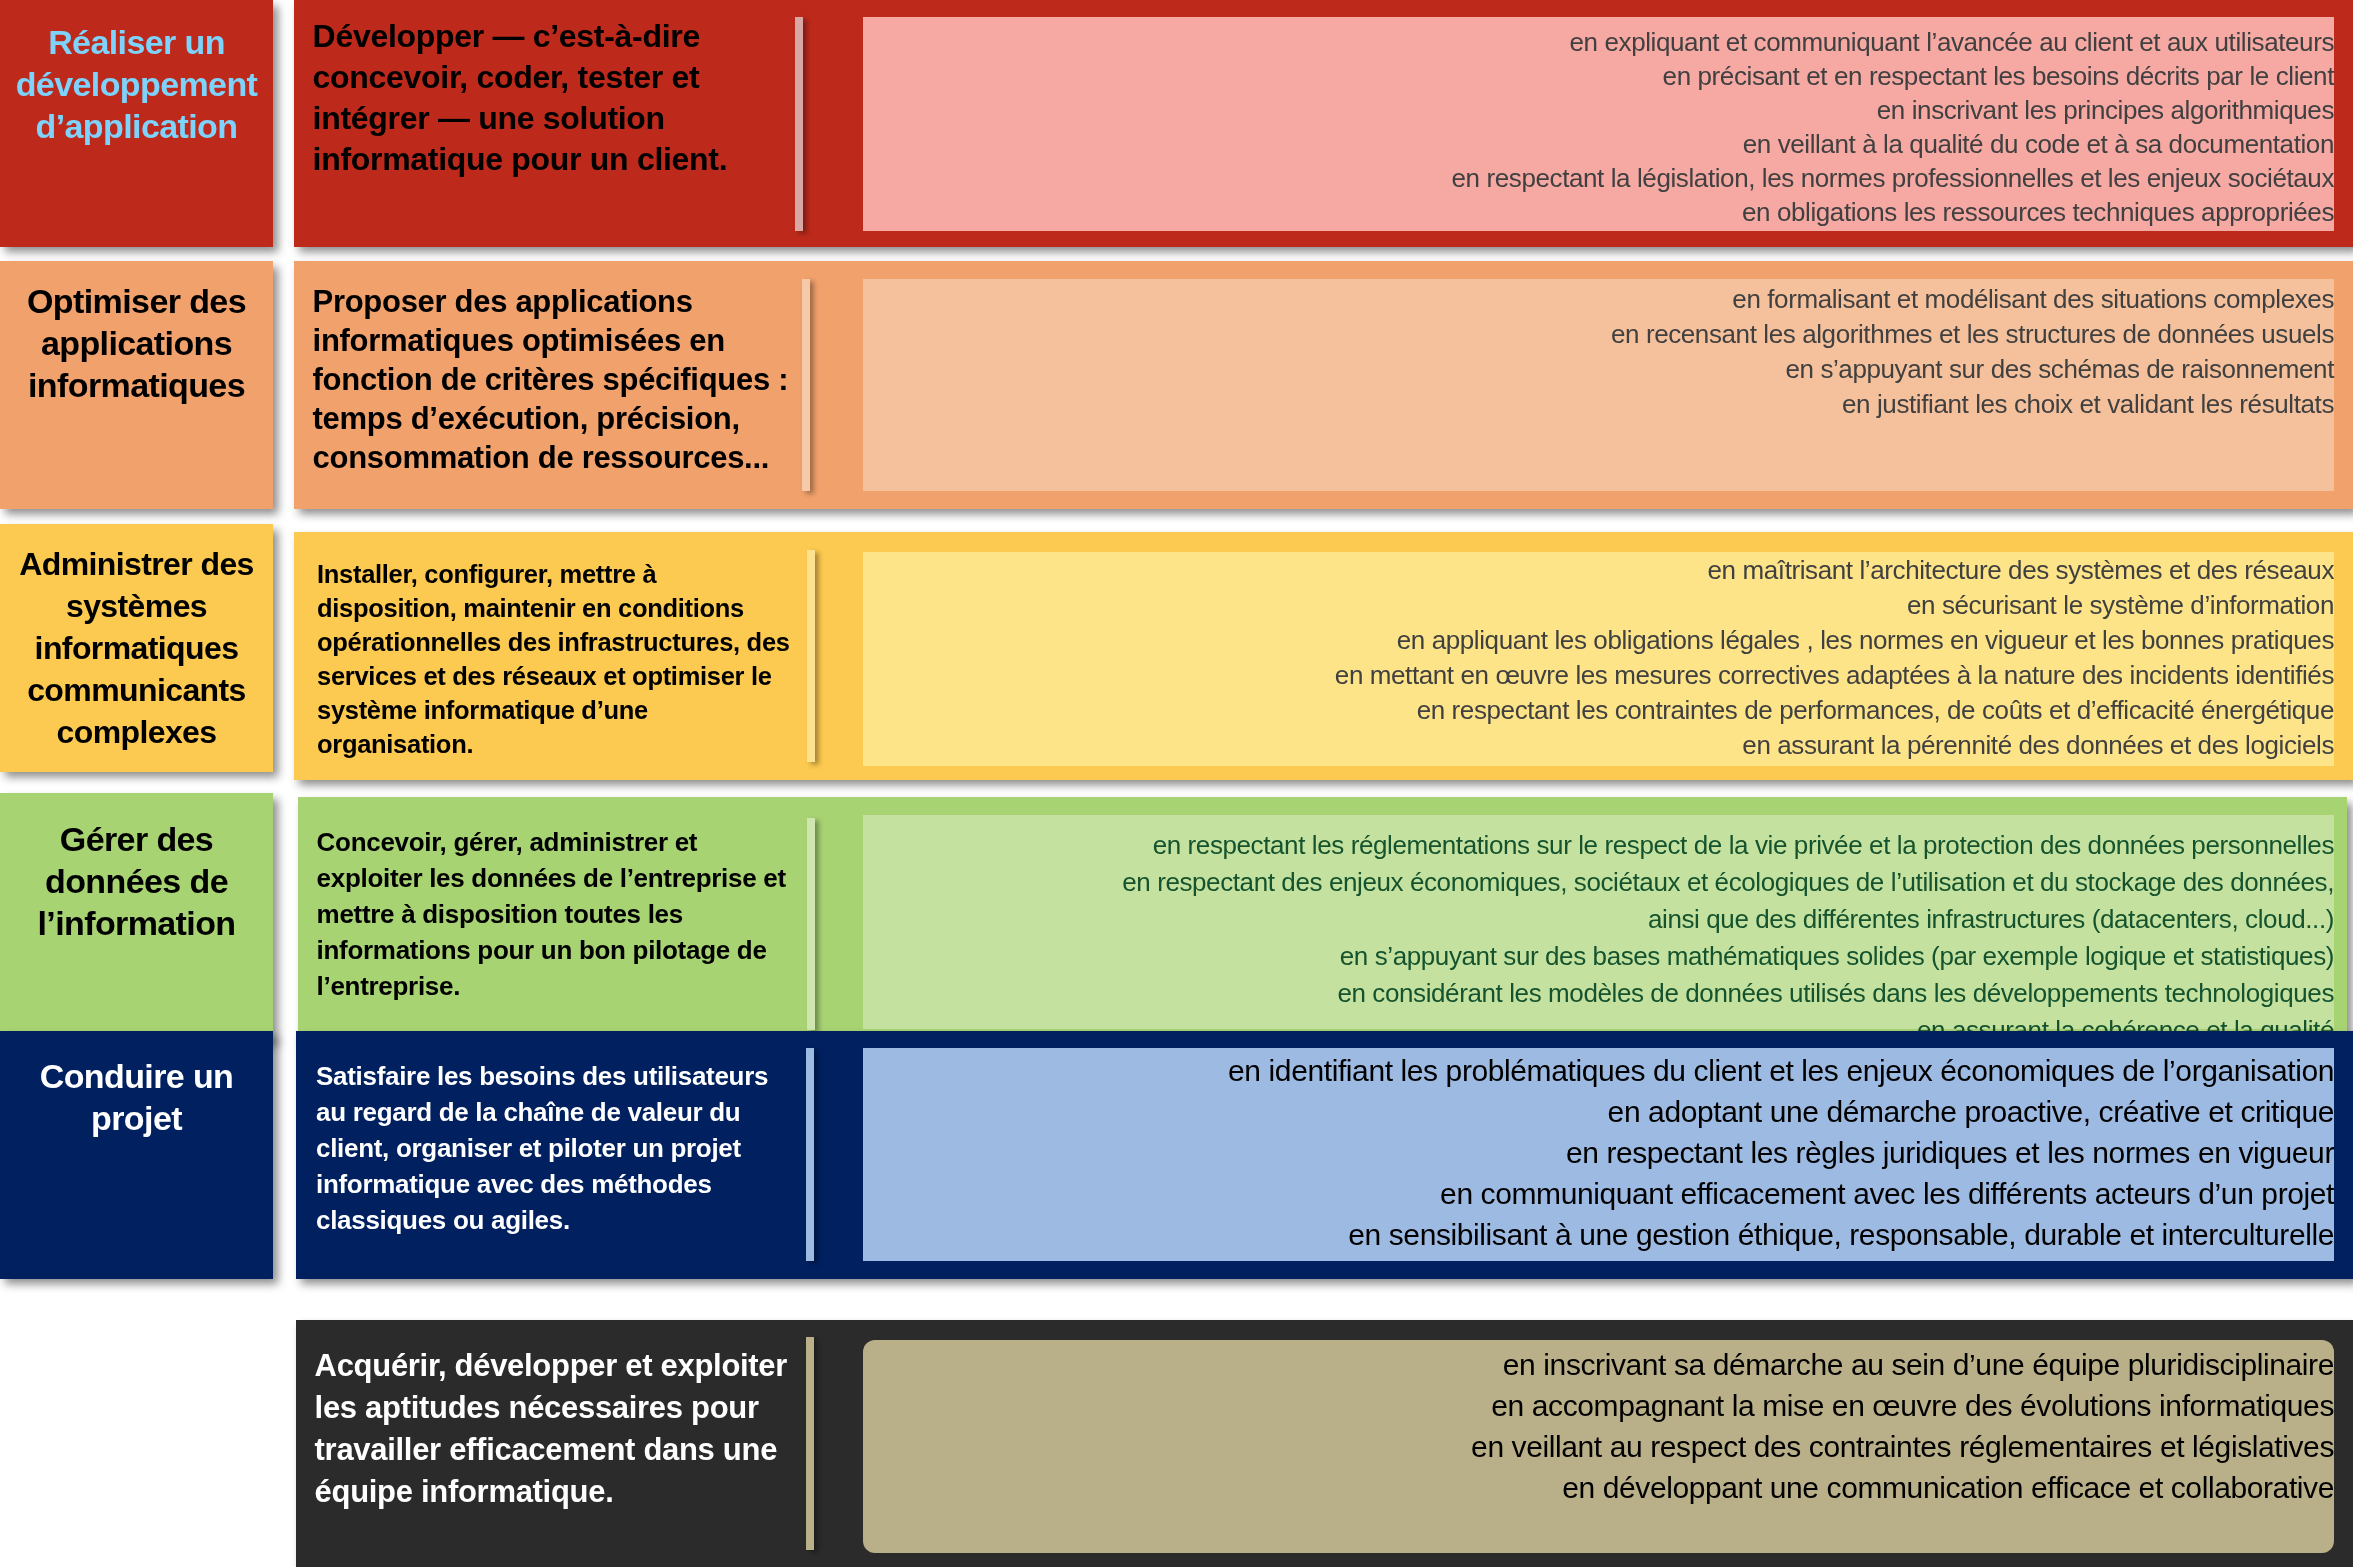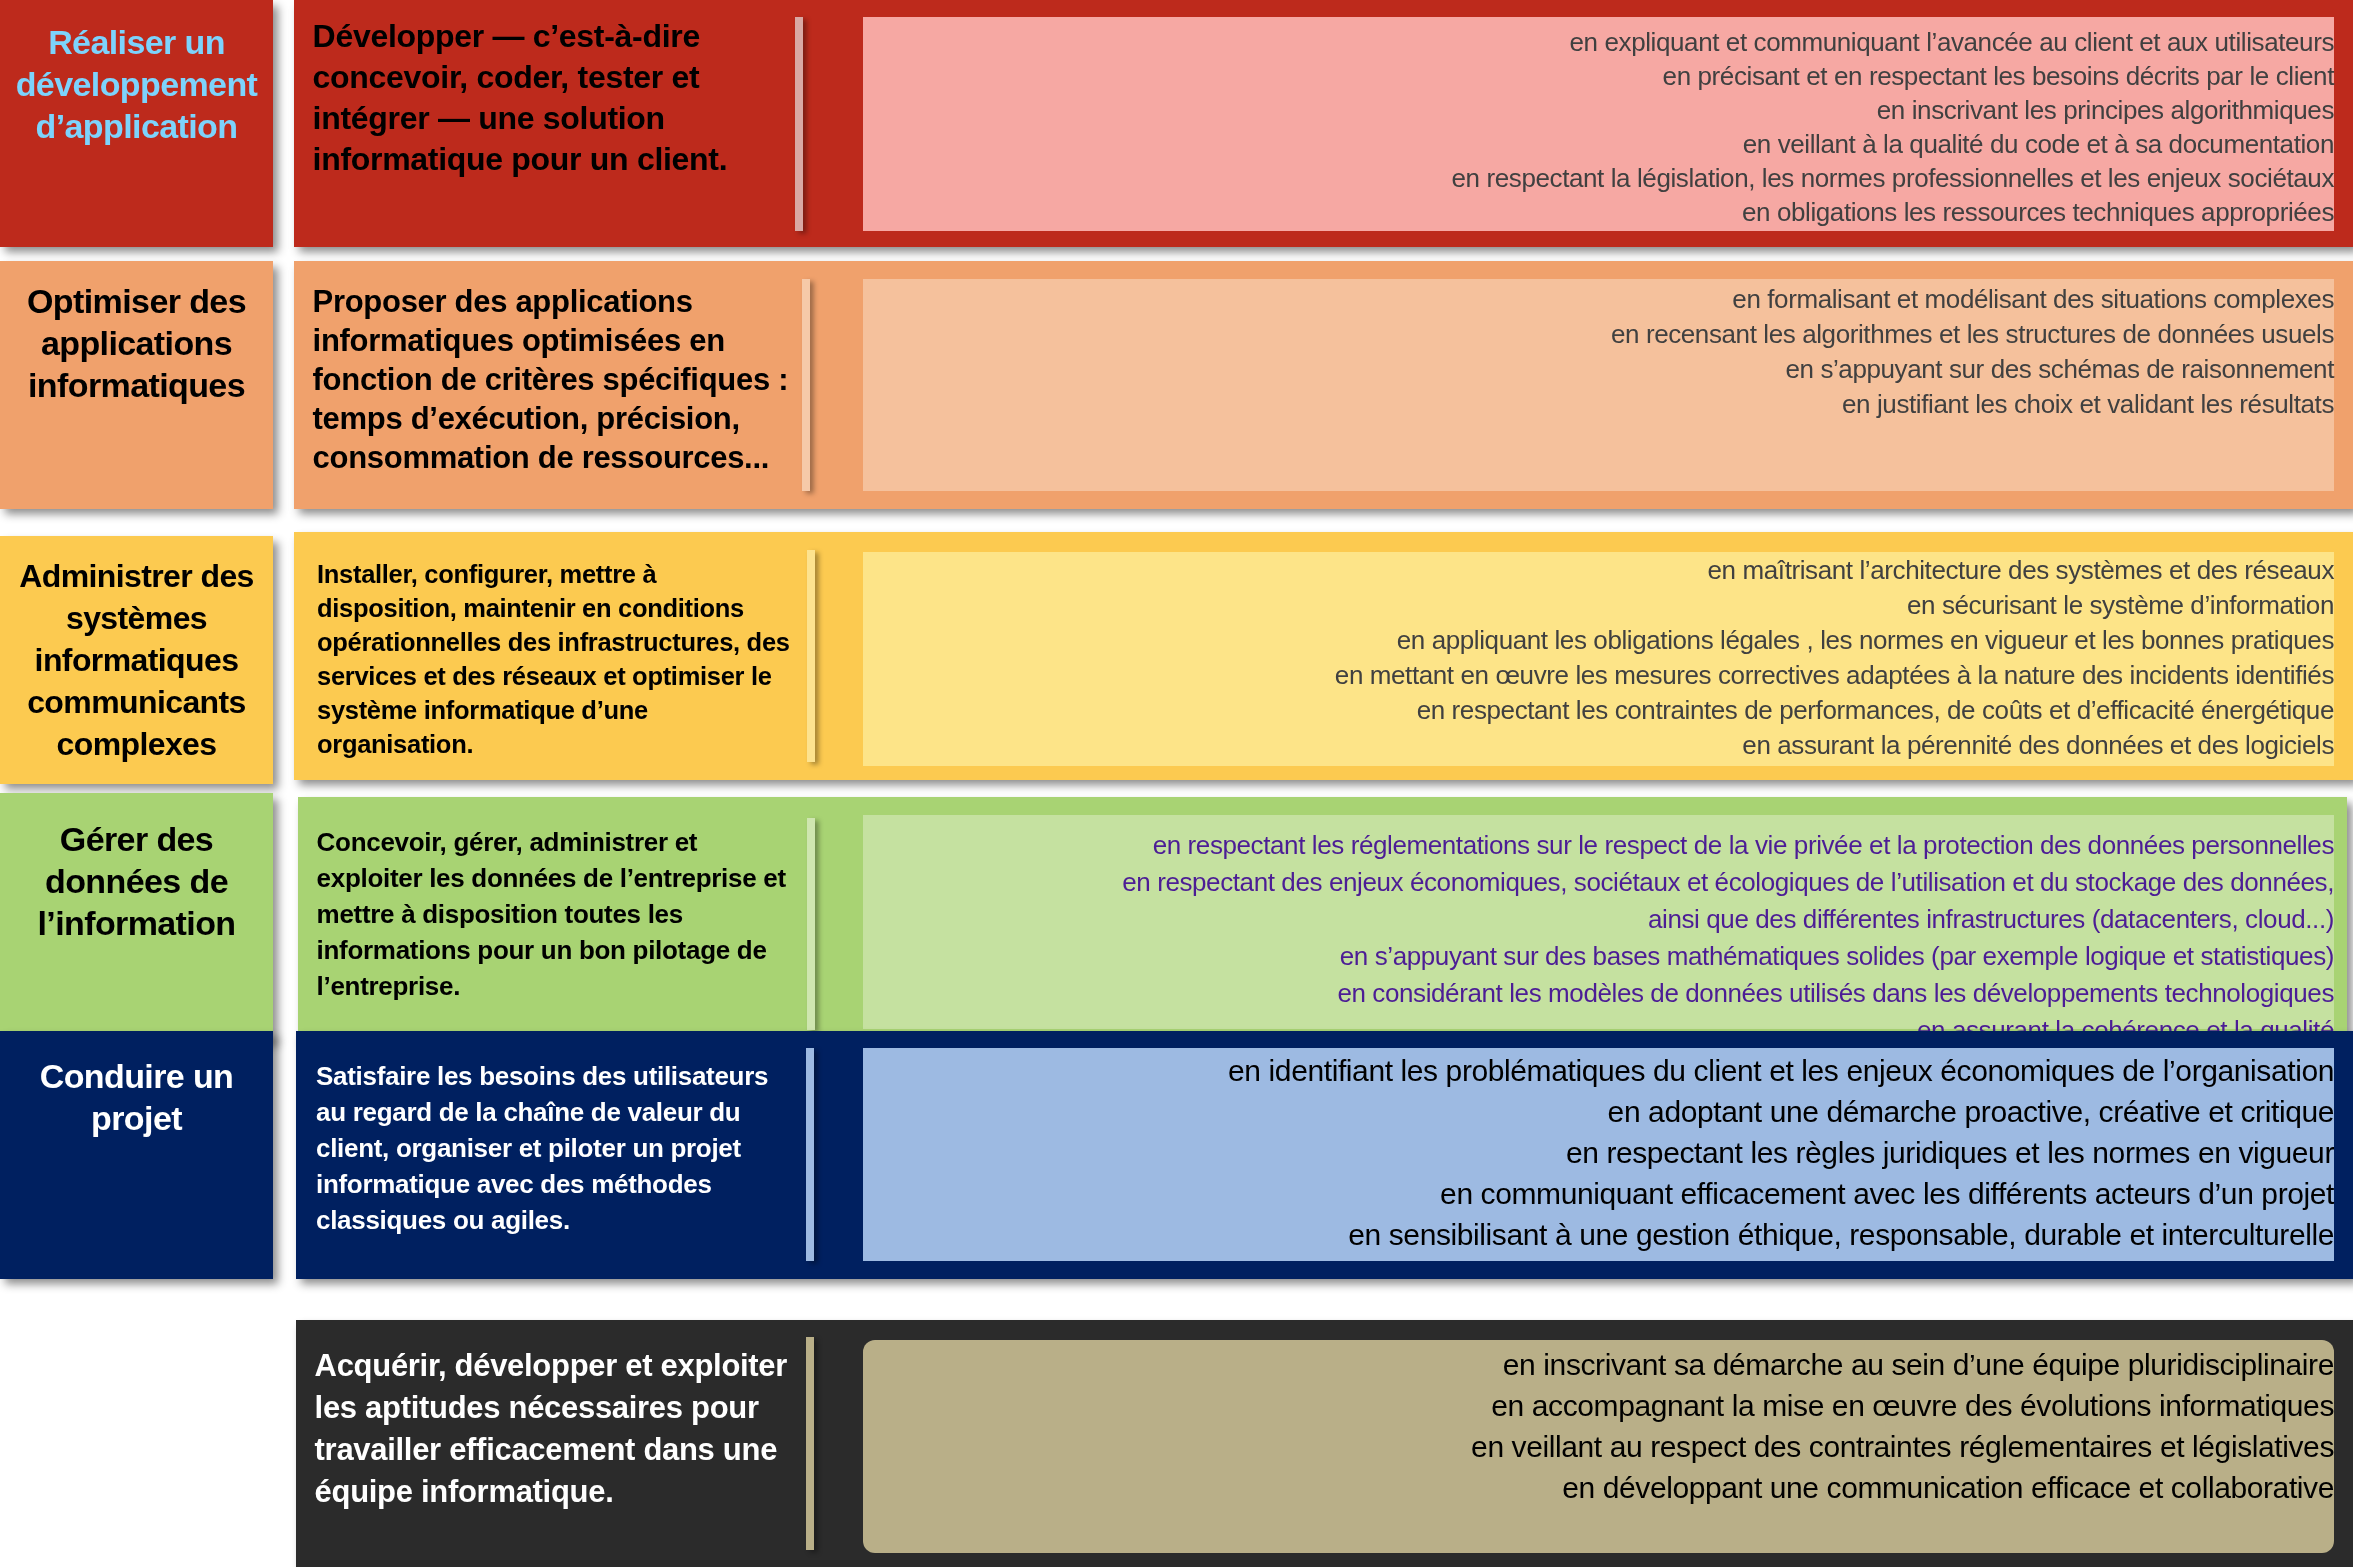--- a/index.html
+++ b/index.html
@@ -72,21 +72,21 @@
         <li>en formalisant et modélisant des situations complexes</li>
         <li>en recensant les algorithmes et les structures de données usuels</li>
         <li>en s’appuyant sur des schémas de raisonnement</li>
         <li>en justifiant les choix et validant les résultats</li>
       </ul>
     </div>
   </div>
 </div>
 
 <div class="row" style="top:524px;height:255px;">
-  <div class="label-box" style="top:0;height:248px;background:#fcca50;margin-top:12px;">
+  <div class="label-box" style="top:0;height:248px;background:#fcca50;">
     <div class="label-text" style="color:#000;margin-top:18.6px;font-size:32px;line-height:42px;">Administrer des systèmes informatiques communicants complexes</div>
   </div>
   <div class="main-box" style="top:7.5px;height:248px;background:#fcca50;">
     <div class="desc-text" style="color:#000;font-size:25.5px;line-height:34px;top:25px;width:478px;left:23px;">Installer, configurer, mettre à disposition, maintenir en conditions opérationnelles des infrastructures, des services et des réseaux et optimiser le système informatique d’une organisation.</div>
     <div class="divider" style="top:18px;height:212px;background:#fde38f;left:513px;"></div>
     <div class="criteria-box" style="top:20px;height:214px;background:#fde488;">
       <ul class="criteria-list" style="color:#404040;font-size:26px;line-height:35px;padding:1.2px 0 0 7.5px;">
         <li>en maîtrisant l’architecture des systèmes et des réseaux</li>
         <li>en sécurisant le système d’information</li>
         <li>en appliquant les obligations légales , les normes en vigueur et les bonnes pratiques</li>
@@ -99,21 +99,21 @@
 </div>
 
 <div class="row" style="top:793px;height:249px;">
   <div class="label-box" style="top:0;height:248px;background:#a8d373;">
     <div class="label-text" style="color:#000;margin-top:25px;">Gérer des données de l’information</div>
   </div>
   <div class="main-box" style="top:4.3px;height:245px;background:#a8d373;left:298px;width:2049px;">
     <div class="desc-text" style="color:#000;font-size:26px;line-height:36px;top:27px;width:478px;left:18.6px;">Concevoir, gérer, administrer et exploiter les données de l’entreprise et mettre à disposition toutes les informations pour un bon pilotage de l’entreprise.</div>
     <div class="divider" style="top:20.5px;height:212px;background:#cfe6b0;left:509px;"></div>
     <div class="criteria-box" style="top:17.4px;height:214px;background:#c5e1a0;left:565px;">
-      <ul class="criteria-list" style="color:#4c1d95;font-size:26px;line-height:37px;padding:12.4px 0 0 7.5px;">
+      <ul class="criteria-list" style="color:#14532d;font-size:26px;line-height:37px;padding:12.4px 0 0 7.5px;">
         <li>en respectant les réglementations sur le respect de la vie privée et la protection des données personnelles</li>
         <li>en respectant des enjeux économiques, sociétaux et écologiques de l’utilisation et du stockage des données,</li>
         <li>ainsi que des différentes infrastructures (datacenters, cloud...)</li>
         <li>en s’appuyant sur des bases mathématiques solides (par exemple logique et statistiques)</li>
         <li>en considérant les modèles de données utilisés dans les développements technologiques</li>
         <li>en assurant la cohérence et la qualité</li>
       </ul>
     </div>
   </div>
 </div>

